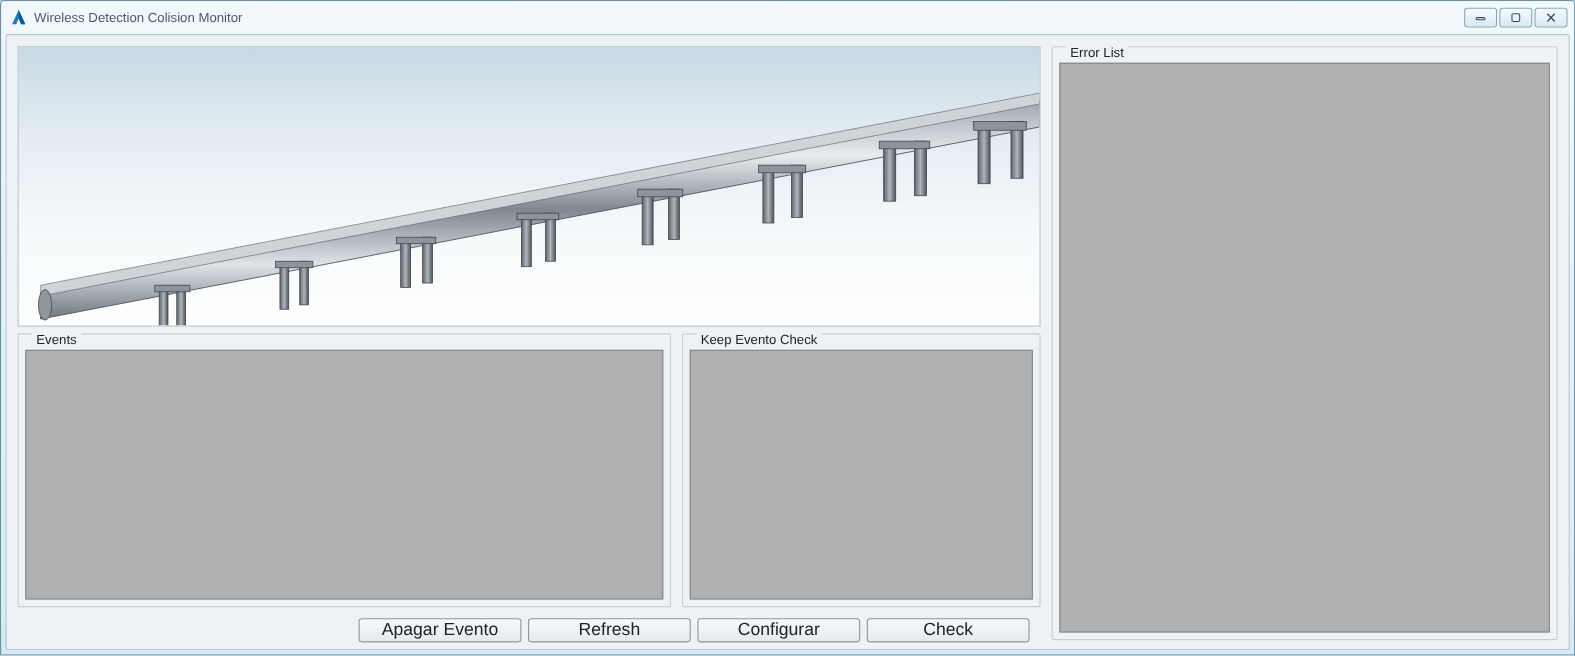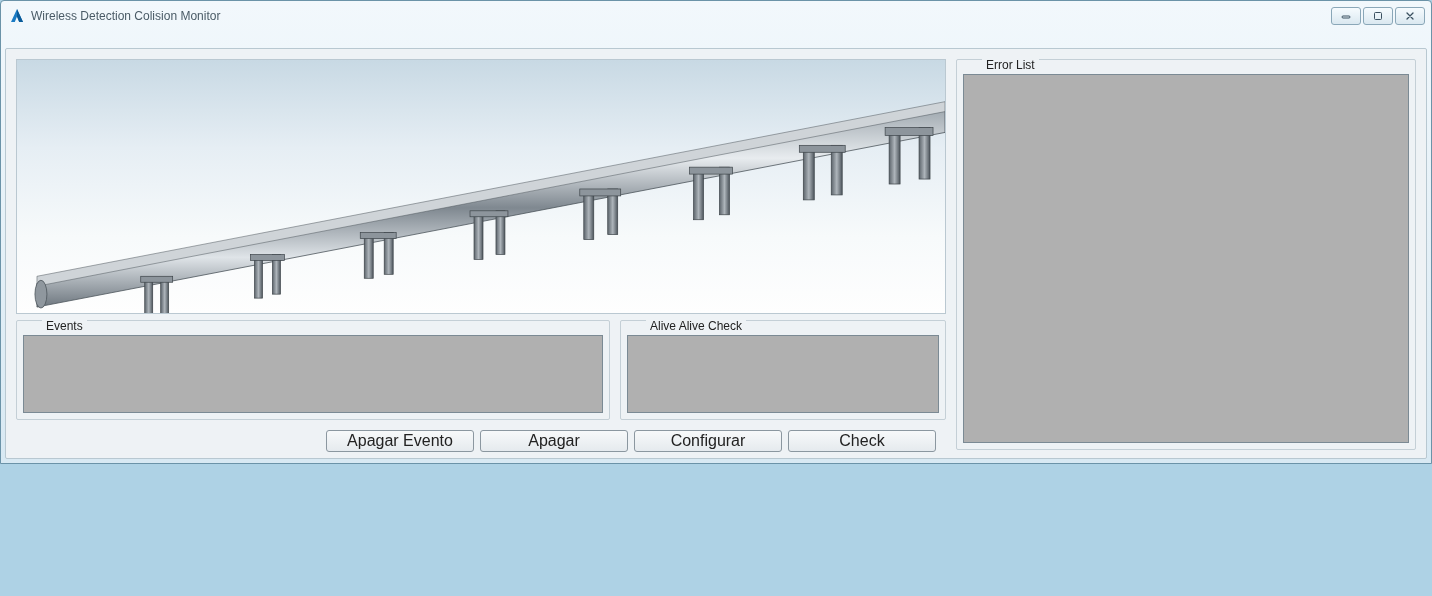--- a/index.html
+++ b/index.html
@@ -6,27 +6,26 @@
     body {
       font-family: 'Segoe UI', Tahoma, sans-serif;
       font-size: 12px;
       background: #aed2e5;
       width: 1432px;
       height: 596px;
       overflow: hidden;
     }
     .window {
       width: 1432px;
-      height: 464px;
+      height: 596px;
       background: linear-gradient(to bottom, #f2f8fc, #d8e9f3);
       border: 1px solid #6b93a8;
       border-radius: 4px 4px 0 0;
       display: flex;
       flex-direction: column;
-      gap: 17px;
     }
     .titlebar {
       height: 30px;
       display: flex;
       align-items: center;
       padding: 0 6px 0 8px;
       color: #4a5b66;
       font-size: 12px;
     }
     .titlebar .app-icon {
@@ -101,21 +100,21 @@
       border-radius: 2px;
       padding: 14px 6px 6px 6px;
       position: relative;
       background: #eef2f5;
       display: flex;
       flex-direction: column;
     }
     .groupbox > .legend {
       position: absolute;
       top: -2px;
-      left: 25px;
+      left: 12px;
       padding: 0 4px;
       background: #eef2f5;
       font-size: 12px;
       color: #222;
     }
     .listbox {
       flex: 1;
       border: 1px solid #7b8a94;
       background: #b0b0b0;
     }
@@ -243,28 +242,28 @@
           </g>
         </svg>
       </div>
 
       <div class="bottom-row">
         <div id="group-events" class="groupbox">
           <span class="legend">Events</span>
           <div class="listbox"></div>
         </div>
         <div id="group-keepalive" class="groupbox">
-          <span class="legend">Alive Alive Check</span>
+          <span class="legend">Keep Evento Check</span>
           <div class="listbox"></div>
         </div>
       </div>
 
       <div class="button-row">
         <div class="btn">Apagar Evento</div>
-        <div class="btn">Apagar</div>
+        <div class="btn">Refresh</div>
         <div class="btn">Configurar</div>
         <div class="btn">Check</div>
       </div>
 
     </div>
 
     <div class="right-col">
       <div id="group-errors" class="groupbox">
         <span class="legend">Error List</span>
         <div class="listbox"></div>

